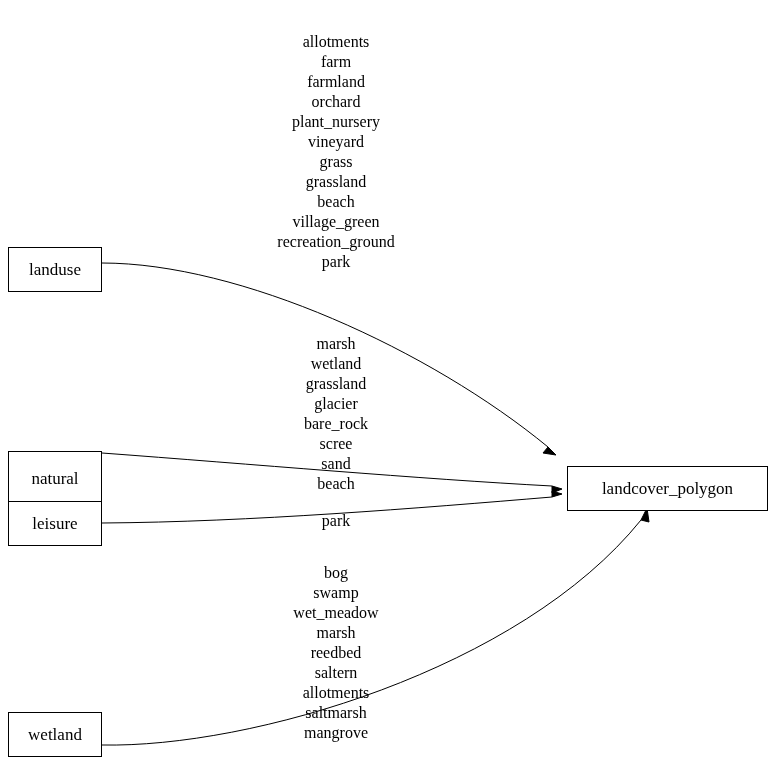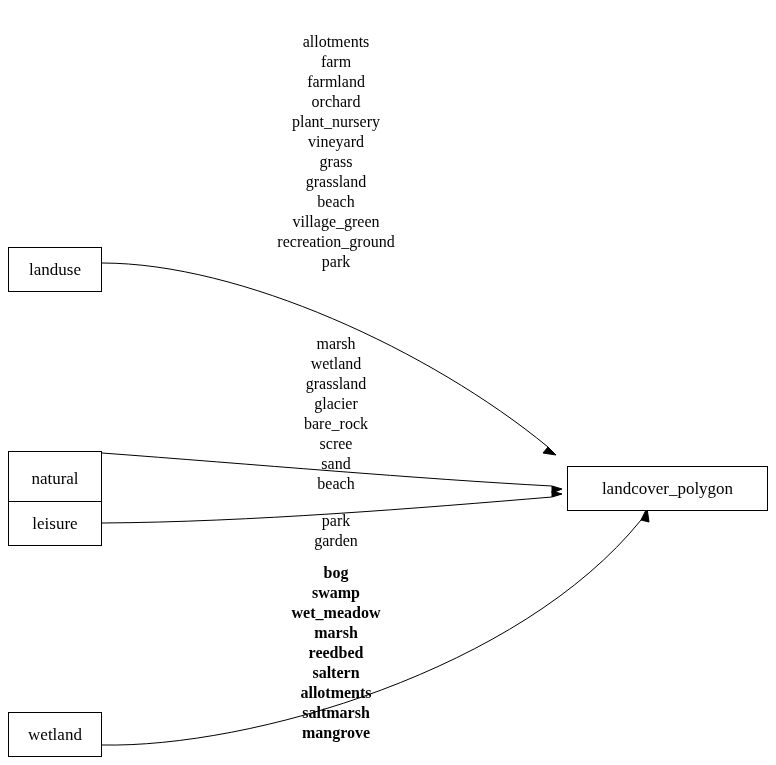--- a/index.html
+++ b/index.html
@@ -57,22 +57,22 @@
       <path d="M548,447 L556,455 L543,453 Z" fill="#000000" stroke="#000000" stroke-width="1"></path>
       <path d="M102,453 C 250,464 420,479 552,486" fill="none" stroke="#000000" stroke-width="1"></path>
       <path d="M552,486 L562,489 L552,493 Z" fill="#000000" stroke="#000000" stroke-width="1"></path>
       <path d="M102,523 C 250,522 420,508 552,497" fill="none" stroke="#000000" stroke-width="1"></path>
       <path d="M552,497 L562,494 L552,491 Z" fill="#000000" stroke="#000000" stroke-width="1"></path>
       <path d="M102,745 C 250,748 520,670 641,520" fill="none" stroke="#000000" stroke-width="1"></path>
       <path d="M641,520 L647,508 L649,522 Z" fill="#000000" stroke="#000000" stroke-width="1"></path>
     </svg>
 <div class="label-group" style="left: 186px; top: 4px; width: 300px;"><div>allotments</div><div>farm</div><div>farmland</div><div>orchard</div><div>plant_nursery</div><div>vineyard</div><div>grass</div><div>grassland</div><div>beach</div><div>village_green</div><div>recreation_ground</div><div>park</div></div>
     <div class="label-group" style="left: 186px; top: 306px; width: 300px;"><div>marsh</div><div>wetland</div><div>grassland</div><div>glacier</div><div>bare_rock</div><div>scree</div><div>sand</div><div>beach</div></div>
-    <div class="label-group" style="left: 186px; top: 483px; width: 300px;"><div>park</div><div>garden</div></div>
-    <div class="label-group" style="left: 186px; top: 535px; width: 300px; font-weight: bold;"><div>bog</div><div>swamp</div><div>wet_meadow</div><div>marsh</div><div>reedbed</div><div>saltern</div><div>allotments</div><div>saltmarsh</div><div>mangrove</div></div>
+    <div class="label-group" style="left: 186px; top: 483px; width: 300px;"><div>park</div></div>
+    <div class="label-group" style="left: 186px; top: 535px; width: 300px;"><div>bog</div><div>swamp</div><div>wet_meadow</div><div>marsh</div><div>reedbed</div><div>saltern</div><div>allotments</div><div>saltmarsh</div><div>mangrove</div></div>
     <div class="node" style="left: 8px; top: 247px; width: 94px; height: 45px;">
       <span>landuse</span>
     </div>
     <div class="node" style="left: 8px; top: 431px; width: 94px; height: 55px; margin-top: 20px;">
       <span>natural</span>
     </div>
     <div class="node" style="left: 8px; top: 501px; width: 94px; height: 45px;">
       <span>leisure</span>
     </div>
     <div class="node" style="left: 8px; top: 712px; width: 94px; height: 45px;">

